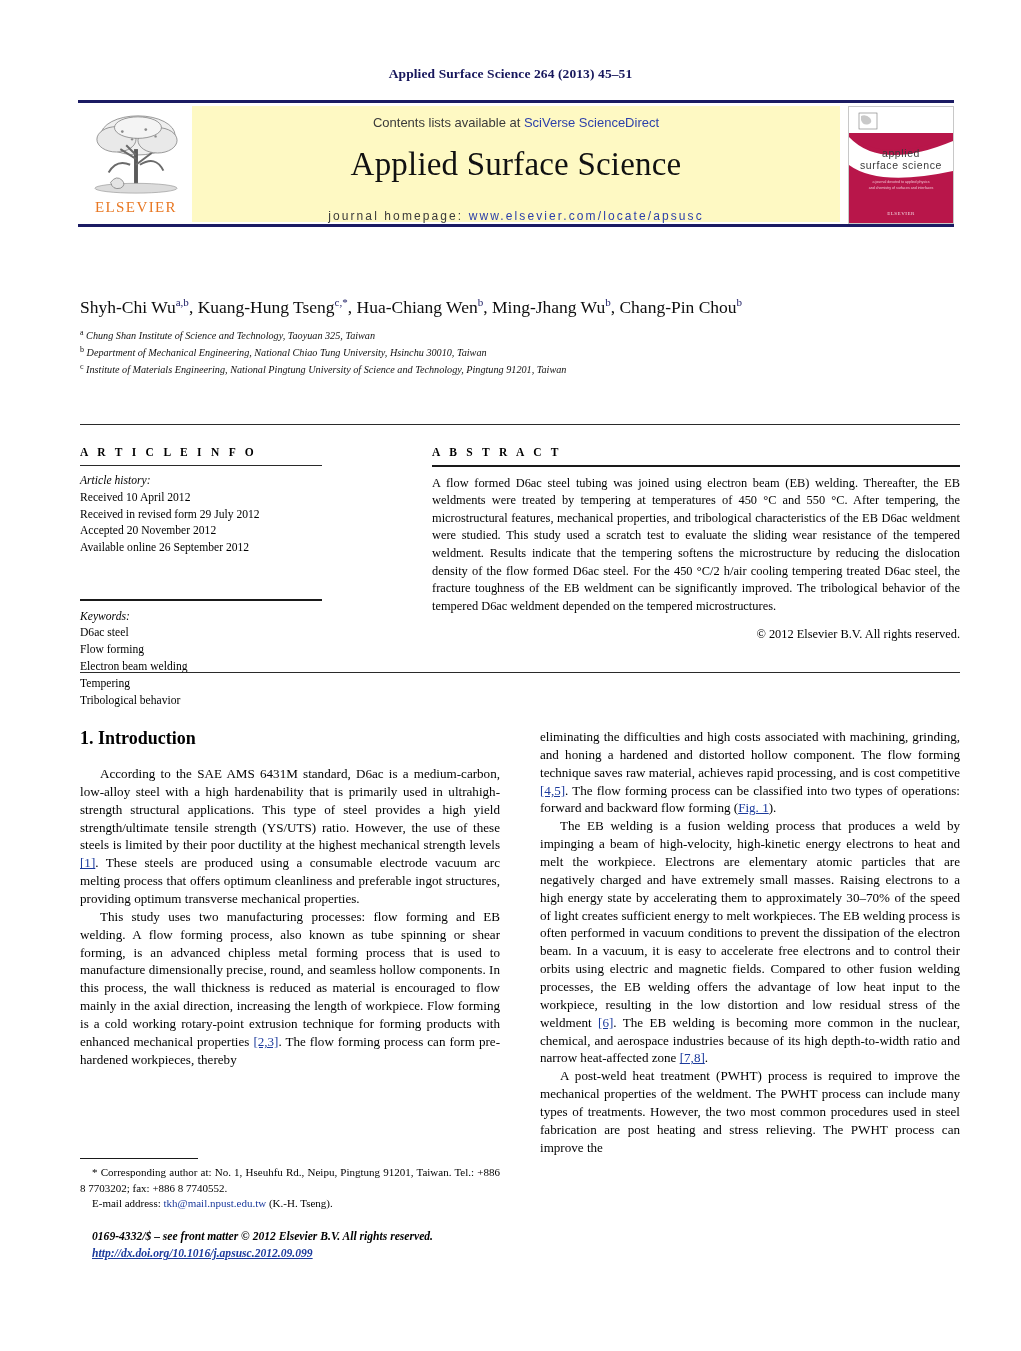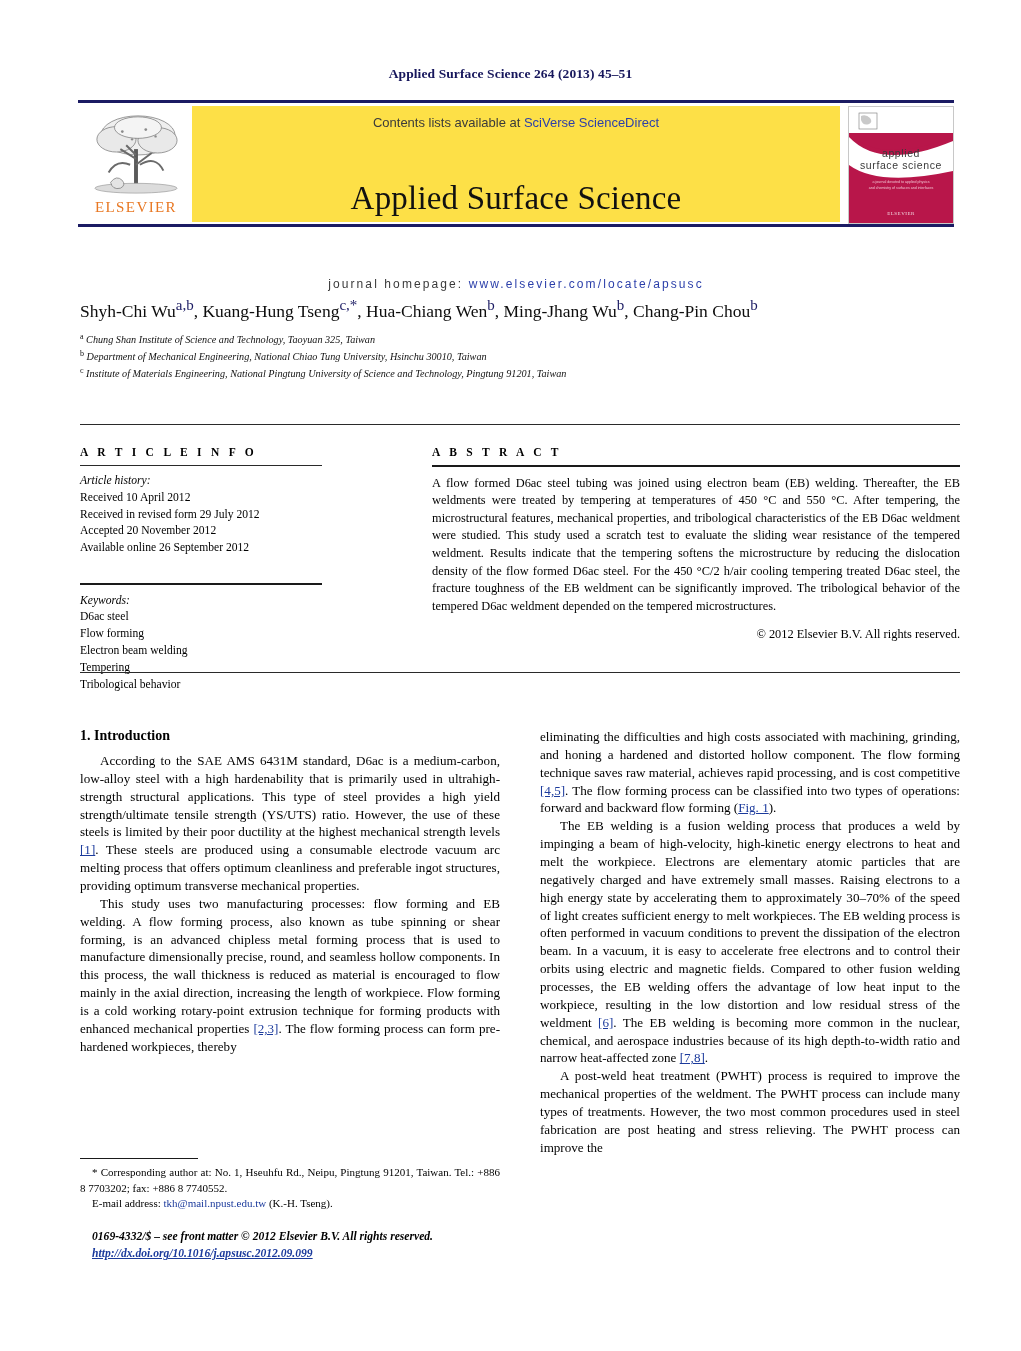--- a/index.html
+++ b/index.html
@@ -70,25 +70,24 @@
     font-size: 15px;
     letter-spacing: 1.4px;
     color: #e87722;
     font-weight: normal;
     margin-top: 1px;
   }
   .journal-band {
     position: absolute;
     left: 114px; top: 6px;
     width: 648px; height: 116px;
-    background: #fde047;
+    background: #fef9c3;
     display: flex;
     flex-direction: column;
     align-items: center;
-    gap: 34px;
   }
   .contents-line {
     margin-top: 9px;
     font-family: "Liberation Sans", sans-serif;
     font-size: 13px;
     color: #3a3a3a;
   }
   .contents-line a {
     color: #2b3faa;
     text-decoration: none;
@@ -135,21 +134,21 @@
     line-height: 1.15;
   }
   .author-line {
     margin-top: 14px;
     font-family: "Liberation Serif", serif;
     font-size: 17.5px;
     color: #0d0d0d;
     line-height: 1.2;
   }
   .author-line sup {
-    font-size: 15px;
+    font-size: 11px;
     color: #1b1b63;
     vertical-align: super;
     text-align: center;
   }
   .affil {
     margin-top: 9px;
     font-family: "Liberation Serif", serif;
     font-style: italic;
     font-size: 10.2px;
     color: #111111;
@@ -207,21 +206,21 @@
     font-size: 11.6px;
     color: #000;
     line-height: 1.45;
   }
   .info-item {
     font-family: "Liberation Serif", serif;
     font-size: 11.6px;
     color: #000;
     line-height: 1.45;
   }
-  .kw-block { margin-top: 26px; }
+  .kw-block { margin-top: 42px; }
   .abstract-body {
     font-family: "Liberation Serif", serif;
     font-size: 12.4px;
     line-height: 1.42;
     text-align: justify;
     color: #000;
   }
   .copyright-line {
     margin-top: 12px;
     text-align: right;
@@ -245,22 +244,22 @@
   .bcol {
     position: absolute;
     top: 0;
     width: 420px;
   }
   .bcol-left { left: 0; }
   .bcol-right { left: 460px; }
   .body-head {
     font-family: "Liberation Serif", serif;
     font-weight: bold;
-    font-size: 14px;
-    margin: 0 0 8px 0;
+    font-size: 18px;
+    margin: 0 0 16px 0;
     color: #000;
   }
   .para {
     font-family: "Liberation Serif", serif;
     font-size: 13.1px;
     line-height: 1.365;
     text-align: justify;
     text-indent: 20px;
     margin: 0;
     color: #000;

